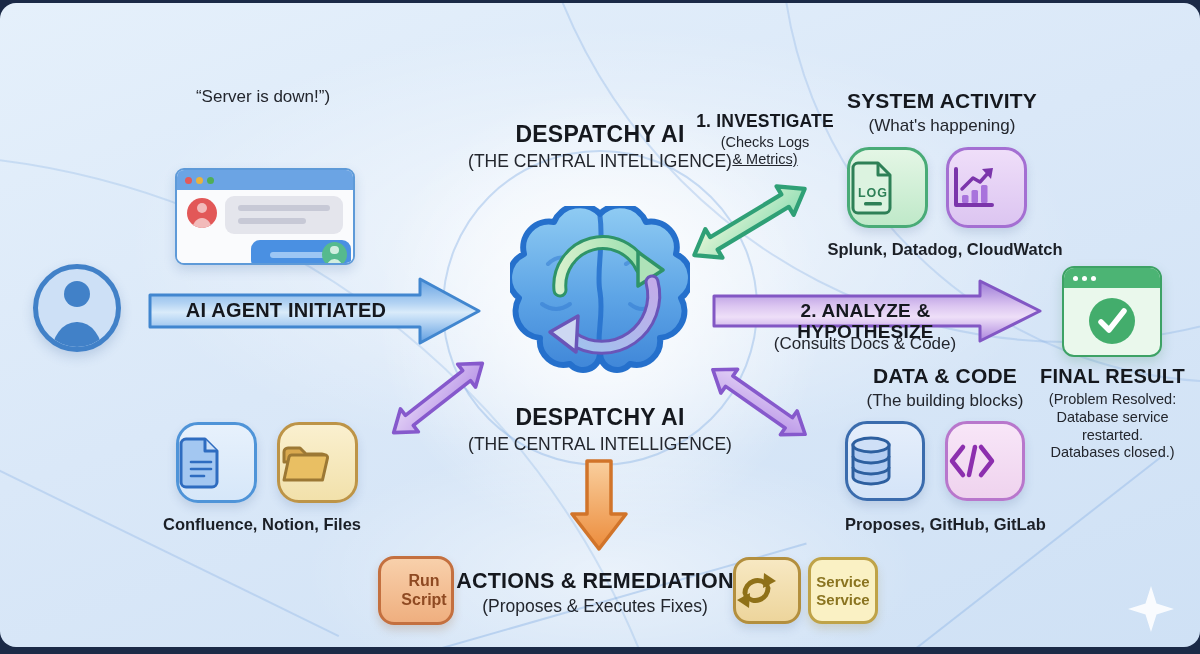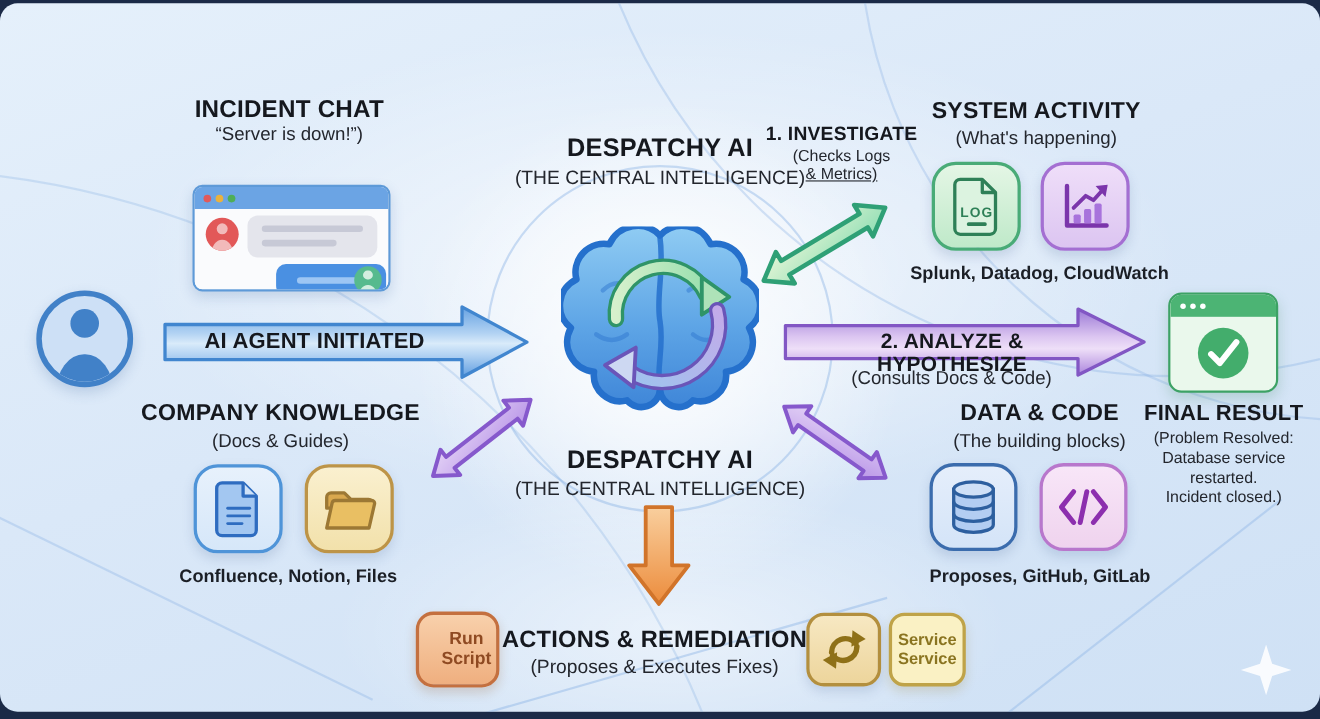--- a/index.html
+++ b/index.html
@@ -25,21 +25,21 @@
   .chat-body { position:relative; height:73px; background:#fafbfd; }
   .bubble { position:absolute; border-radius:9px; }
   .bline { position:absolute; height:6px; border-radius:3px; }
   .avatar-person { position:relative; border-radius:50%; overflow:hidden; }
   .avatar-person::before { content:''; position:absolute; width:34%; height:34%; left:33%; top:15%;
                            border-radius:50%; background:var(--pc); }
   .avatar-person::after  { content:''; position:absolute; width:66%; height:44%; left:17%; bottom:-12%;
                            border-radius:50% 50% 0 0 / 100% 100% 0 0; background:var(--pc); }
 
   
-  .tile { position:absolute; border-radius:22px; display:flex; align-items:center; justify-content:center;
+  .tile { position:absolute; border-radius:22px; display:flex; align-items:center; justify-content:flex-start;
           box-shadow:0 5px 10px rgba(70,100,150,.18);text-decoration:underline; }
   .tile-log     { background:linear-gradient(180deg,#e4f6e5,#bfe9c9); border:3px solid #49ab77; }
   .tile-chart   { background:linear-gradient(180deg,#efdef9,#dcc5f1); border:3px solid #a46fd2; }
   .tile-doc     { background:linear-gradient(180deg,#e7f1fc,#d6e7f9); border:3px solid #4f94d8; }
   .tile-folder  { background:linear-gradient(180deg,#faf0cf,#f2e1ab); border:3px solid #bd9447; }
   .tile-db      { background:linear-gradient(180deg,#e5eefb,#d4e4f8); border:3px solid #3b6cad; }
   .tile-code    { background:linear-gradient(180deg,#f8e6f8,#efd3ee); border:3px solid #b877cc; }
   .tile-refresh { background:linear-gradient(180deg,#f7e8c2,#edd59c); border:3px solid #b38f3e; border-radius:16px; }
 
   .btn-run { left:378px; top:553px; width:76px; height:69px; border-radius:16px;
@@ -75,21 +75,20 @@
   <div class="glow" style="left:300px; top:440px; width:620px; height:260px; background:radial-gradient(ellipse, rgba(255,255,255,.5) 0%, rgba(255,255,255,0) 70%);"></div>
   <div class="deco" style="left:520px; top:-760px; width:1100px; height:1100px; border:2px solid rgba(125,170,225,.30); border-radius:50%;"></div>
   <div class="deco" style="left:780px; top:-520px; width:900px; height:900px; border:2px solid rgba(125,170,225,.28); border-radius:50%;"></div>
   <div class="deco" style="left:-900px; top:150px; width:1600px; height:1600px; border:2px solid rgba(125,170,225,.26); border-radius:50%;"></div>
   <div class="deco" style="left:120px; top:636px; width:700px; height:2px; background:rgba(125,170,225,.38); transform:rotate(-16deg);"></div>
   <div class="deco" style="left:700px; top:610px; width:520px; height:2px; background:rgba(125,170,225,.34); transform:rotate(-38deg);"></div>
   <div class="deco" style="left:-60px; top:540px; width:420px; height:2px; background:rgba(125,170,225,.30); transform:rotate(26deg);"></div>
   <div class="deco" style="left:442px; top:147px; width:316px; height:316px; border:2px solid rgba(125,170,225,.38); border-radius:50%;"></div>
 
   <div class="abs center" style="left:118px; top:84px; width:290px;">
-    <div class="t-title" style="font-size:22px;">INCIDENT CHAT</div>
     <div class="t-sub" style="font-size:17px;">“Server is down!”)</div>
   </div>
 
   <div class="abs chat-window">
     <div class="chat-titlebar">
       <div class="dot" style="background:#e25a5a;"></div>
       <div class="dot" style="background:#eab23e;"></div>
       <div class="dot" style="background:#4fae57;"></div>
     </div>
     <div class="chat-body">
@@ -152,24 +151,20 @@
             <stop offset="38%" stop-color="#b3d3f3"></stop>
         <stop offset="52%" stop-color="#d9ebfa"></stop>
             <stop offset="68%" stop-color="#b3d3f3"></stop>
         <stop offset="100%" stop-color="#5f9de0"></stop>
       </linearGradient>
     </defs>
     <path d="M2,20 L272,20 L272,4 L331,36 L272,68 L272,52 L2,52 Z" fill="url(#blueArrGrad)" stroke="#4186cf" stroke-width="3" stroke-linejoin="round"></path>
   </svg>
   <div class="abs center t-title" style="left:148px; top:296px; width:276px; font-size:20px;">AI AGENT INITIATED</div>
 
-  <div class="abs center" style="left:100px; top:361px; width:310px;">
-    <div class="t-title" style="font-size:21px;">COMPANY KNOWLEDGE</div>
-    <div class="t-sub" style="font-size:17px; margin-top:3px;">(Docs &amp; Guides)</div>
-  </div>
 
   <div class="tile tile-doc" style="left:176px; top:419px; width:81px; height:81px;">
     <svg width="44" height="52" viewBox="0 0 44 52">
       <path d="M7,2 h19 l12,12 v31 a5,5 0 0 1 -5,5 h-26 a5,5 0 0 1 -5,-5 v-38 a5,5 0 0 1 5,-5 z" fill="#a3c7f1" stroke="#2e6cc0" stroke-width="3" stroke-linejoin="round"></path>
       <path d="M26,2 v12 h12" fill="#cfe2f8" stroke="#2e6cc0" stroke-width="3" stroke-linejoin="round"></path>
       <line x1="12" y1="25" x2="32" y2="25" stroke="#2e6cc0" stroke-width="2.6" stroke-linecap="round"></line>
       <line x1="12" y1="32" x2="32" y2="32" stroke="#2e6cc0" stroke-width="2.6" stroke-linecap="round"></line>
       <line x1="12" y1="39" x2="25" y2="39" stroke="#2e6cc0" stroke-width="2.6" stroke-linecap="round"></line>
     </svg>
   </div>
@@ -266,21 +261,21 @@
     <svg width="96" height="68" viewBox="0 0 96 68">
       <circle cx="48" cy="33" r="23" fill="#43ad6c"></circle>
       <polyline points="37,34 45,42 60,23" fill="none" stroke="#ffffff" stroke-width="5.5" stroke-linecap="round" stroke-linejoin="round"></polyline>
     </svg>
   </div>
   <div class="abs center" style="left:1030px; top:362px; width:165px;">
     <div class="t-title" style="font-size:20px;">FINAL RESULT</div>
     <div class="t-sub" style="font-size:14.5px; margin-top:4px;">(Problem Resolved:</div>
     <div class="t-sub" style="font-size:14.5px;">Database service</div>
     <div class="t-sub" style="font-size:14.5px;">restarted.</div>
-    <div class="t-sub" style="font-size:14.5px;">Incident closed.)</div>
+    <div class="t-sub" style="font-size:14.5px;">Databases closed.)</div>
   </div>
 
   <div class="abs center" style="left:810px; top:361px; width:270px;text-align:center;">
     <div class="t-title" style="font-size:21px;">DATA &amp; CODE</div>
     <div class="t-sub" style="font-size:17px; margin-top:3px;">(The building blocks)</div>
   </div>
 
   <div class="tile tile-db" style="left:845px; top:418px; width:80px; height:80px;">
     <svg width="46" height="52" viewBox="0 0 46 52">
       <path d="M5,10 v32 a18,7 0 0 0 36,0 v-32 z" fill="#b3cdf2" stroke="#2d5f9f" stroke-width="3"></path>

